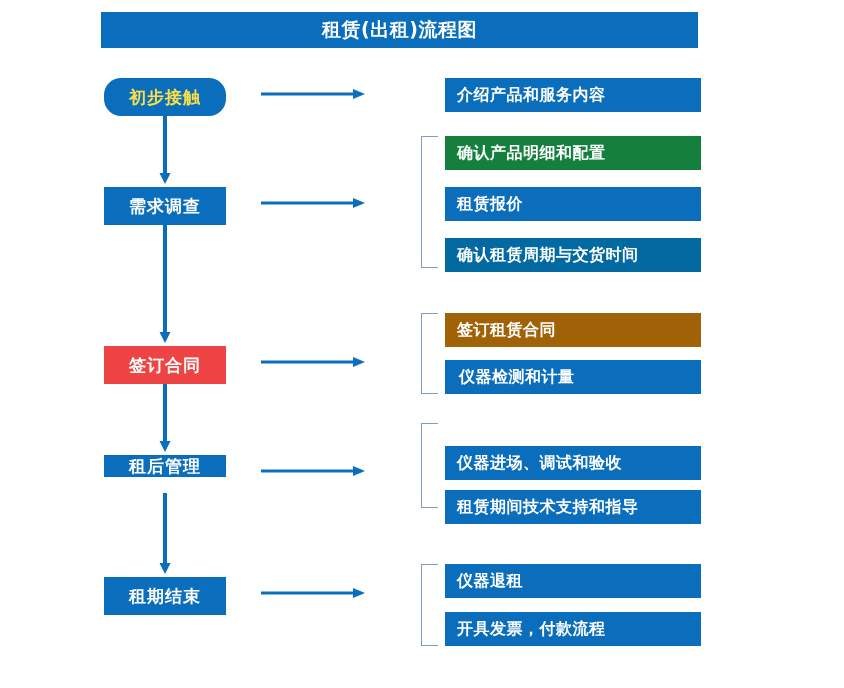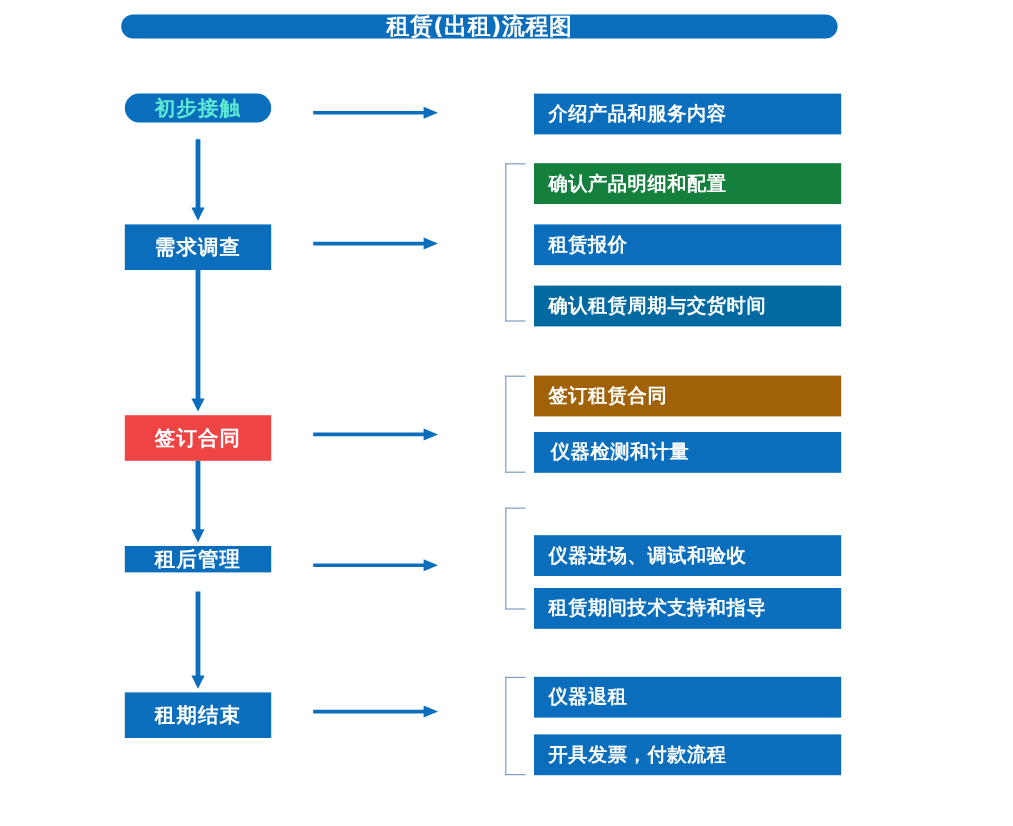--- a/index.html
+++ b/index.html
@@ -16,31 +16,30 @@
     width: 844px;
     height: 688px;
     background: #ffffff;
     overflow: hidden;
   }
   .title-bar {
     position: absolute;
     left: 101px;
     top: 12px;
     width: 597px;
-    height: 20px;
+    height: 36px;
     background: #0A6EBD;
     color: #ffffff;
     font-size: 19px;
     font-weight: bold;
     display: flex;
     align-items: center;
     justify-content: center;
     letter-spacing: 0.5px;
     box-sizing: border-box;
-    border-radius: 12px;
   }
   .stage-box {
     position: absolute;
     background: #0A6EBD;
     color: #ffffff;
     font-size: 17px;
     font-weight: bold;
     display: flex;
     align-items: center;
     justify-content: center;
@@ -80,21 +79,21 @@
   svg { display: block; overflow: visible; }
 </style>
 </head>
 <body>
 
 <div id="canvas">
 
   <div class="title-bar">租赁(出租)流程图</div>
 
   <div id="stages-layer">
-      <div class="stage-box" style="left: 104px; top: 78px; width: 122px; height: 24px; background: rgb(10, 110, 189); color: #5eead4; border-radius: 17px;">初步接触</div>
+      <div class="stage-box" style="left: 104px; top: 78px; width: 122px; height: 38px; background: rgb(10, 110, 189); color: #fde047; border-radius: 17px;">初步接触</div>
       <div class="stage-box" style="left: 104px; top: 187px; width: 122px; height: 38px; background: rgb(10, 110, 189); color: rgb(255, 255, 255);">需求调查</div>
       <div class="stage-box" style="left: 104px; top: 346px; width: 122px; height: 38px; background: #ef4444; color: rgb(255, 255, 255);">签订合同</div>
       <div class="stage-box" style="left: 104px; top: 455px; width: 122px; height: 22px; background: rgb(10, 110, 189); color: rgb(255, 255, 255);">租后管理</div>
       <div class="stage-box" style="left: 104px; top: 577px; width: 122px; height: 38px; background: rgb(10, 110, 189); color: rgb(255, 255, 255);">租期结束</div>
     </div>
   <div id="brackets-layer">
       <div class="bracket" style="left: 421px; top: 136px; height: 132px; border-color: rgb(125, 157, 196);"></div>
       <div class="bracket" style="left: 421px; top: 313px; height: 81px; border-color: rgb(125, 157, 196);"></div>
       <div class="bracket" style="left: 421px; top: 423px; height: 85px; border-color: rgb(125, 157, 196);"></div>
       <div class="bracket" style="left: 421px; top: 564px; height: 82px; border-color: rgb(125, 157, 196);"></div>

